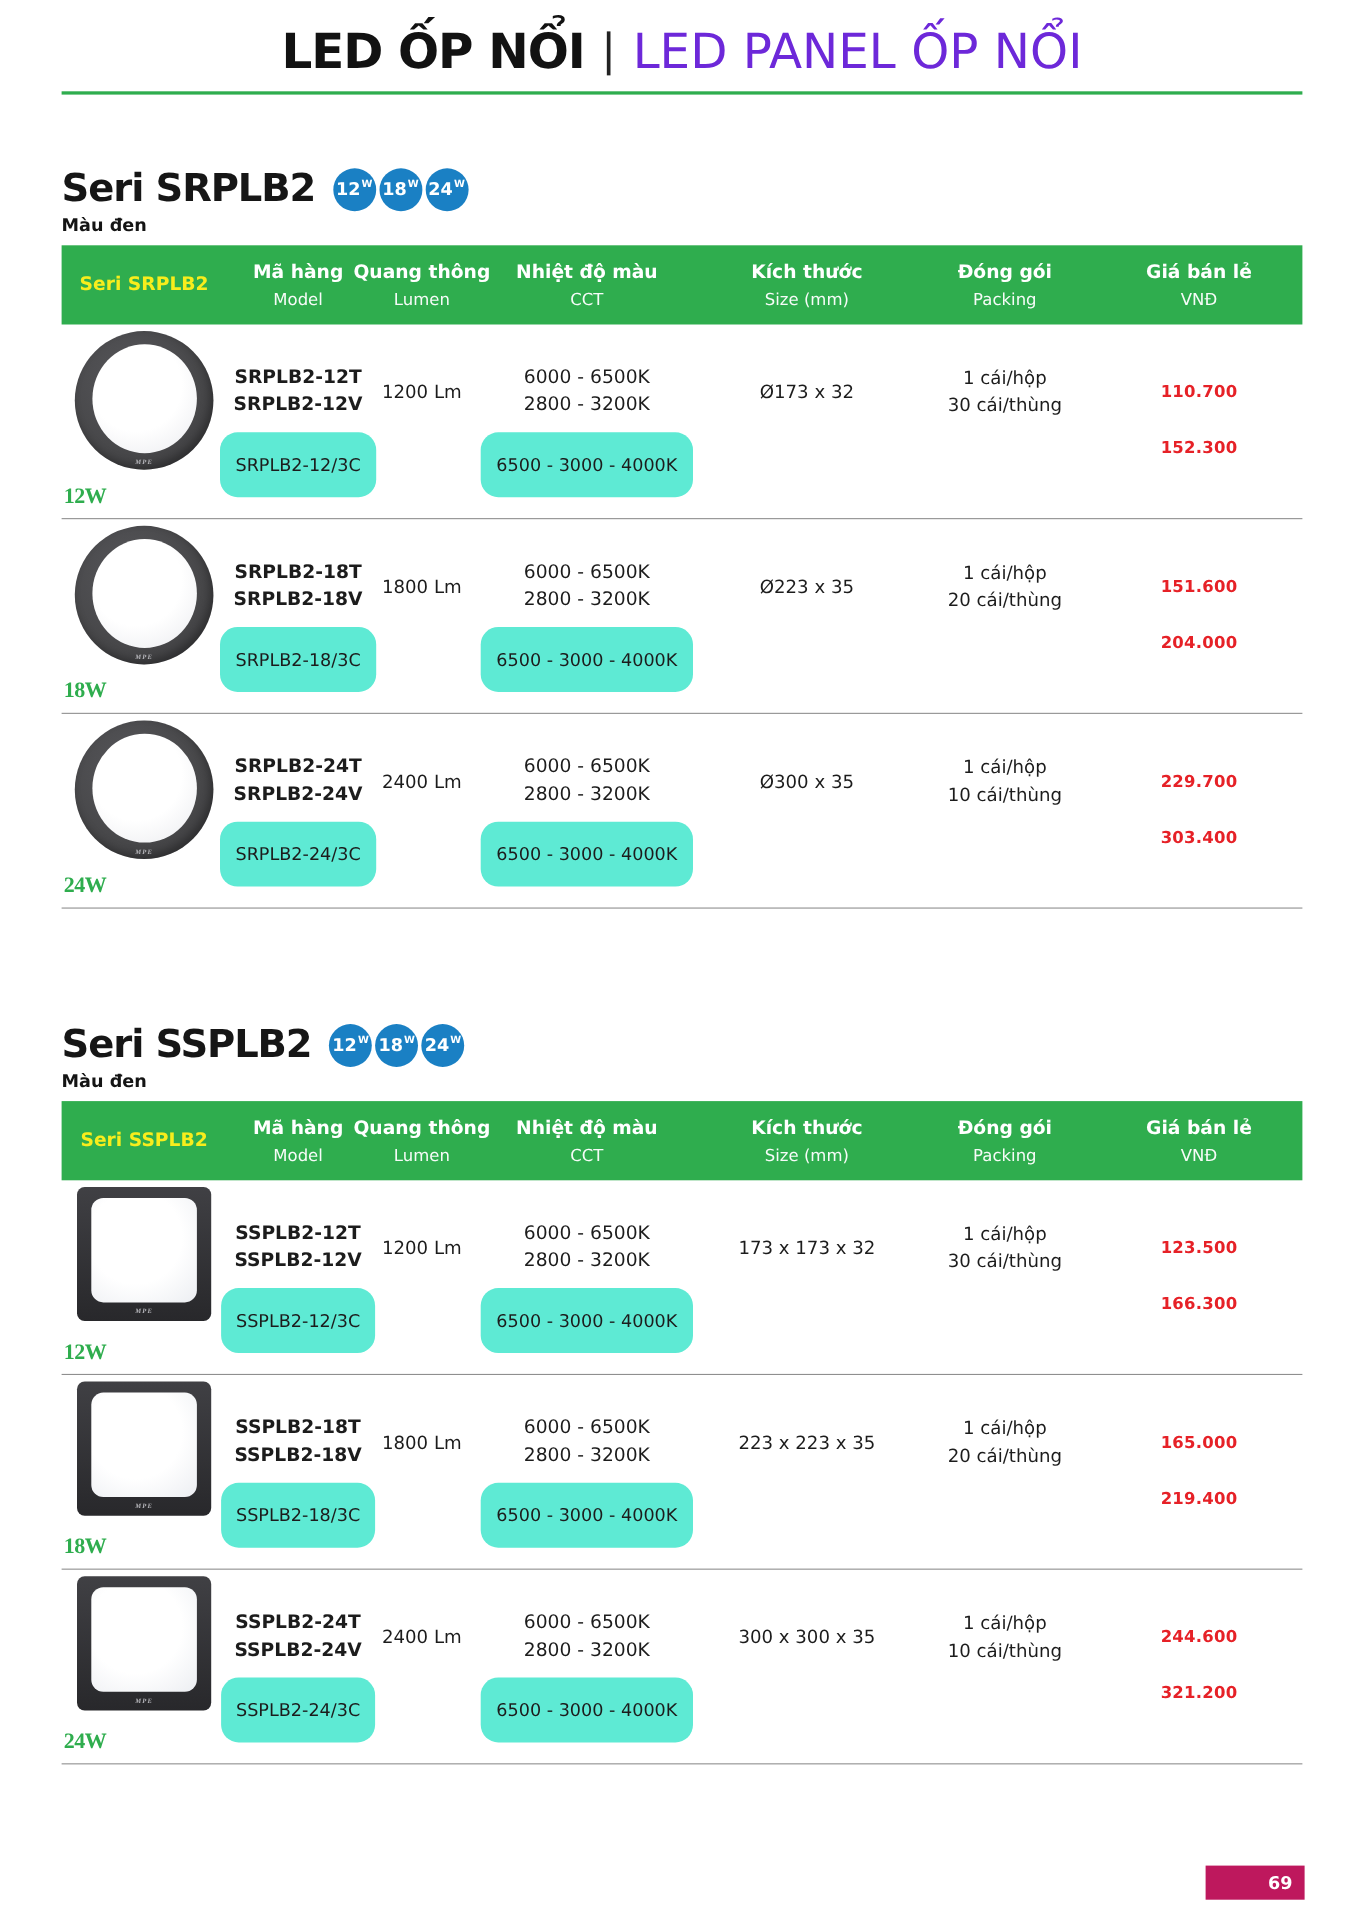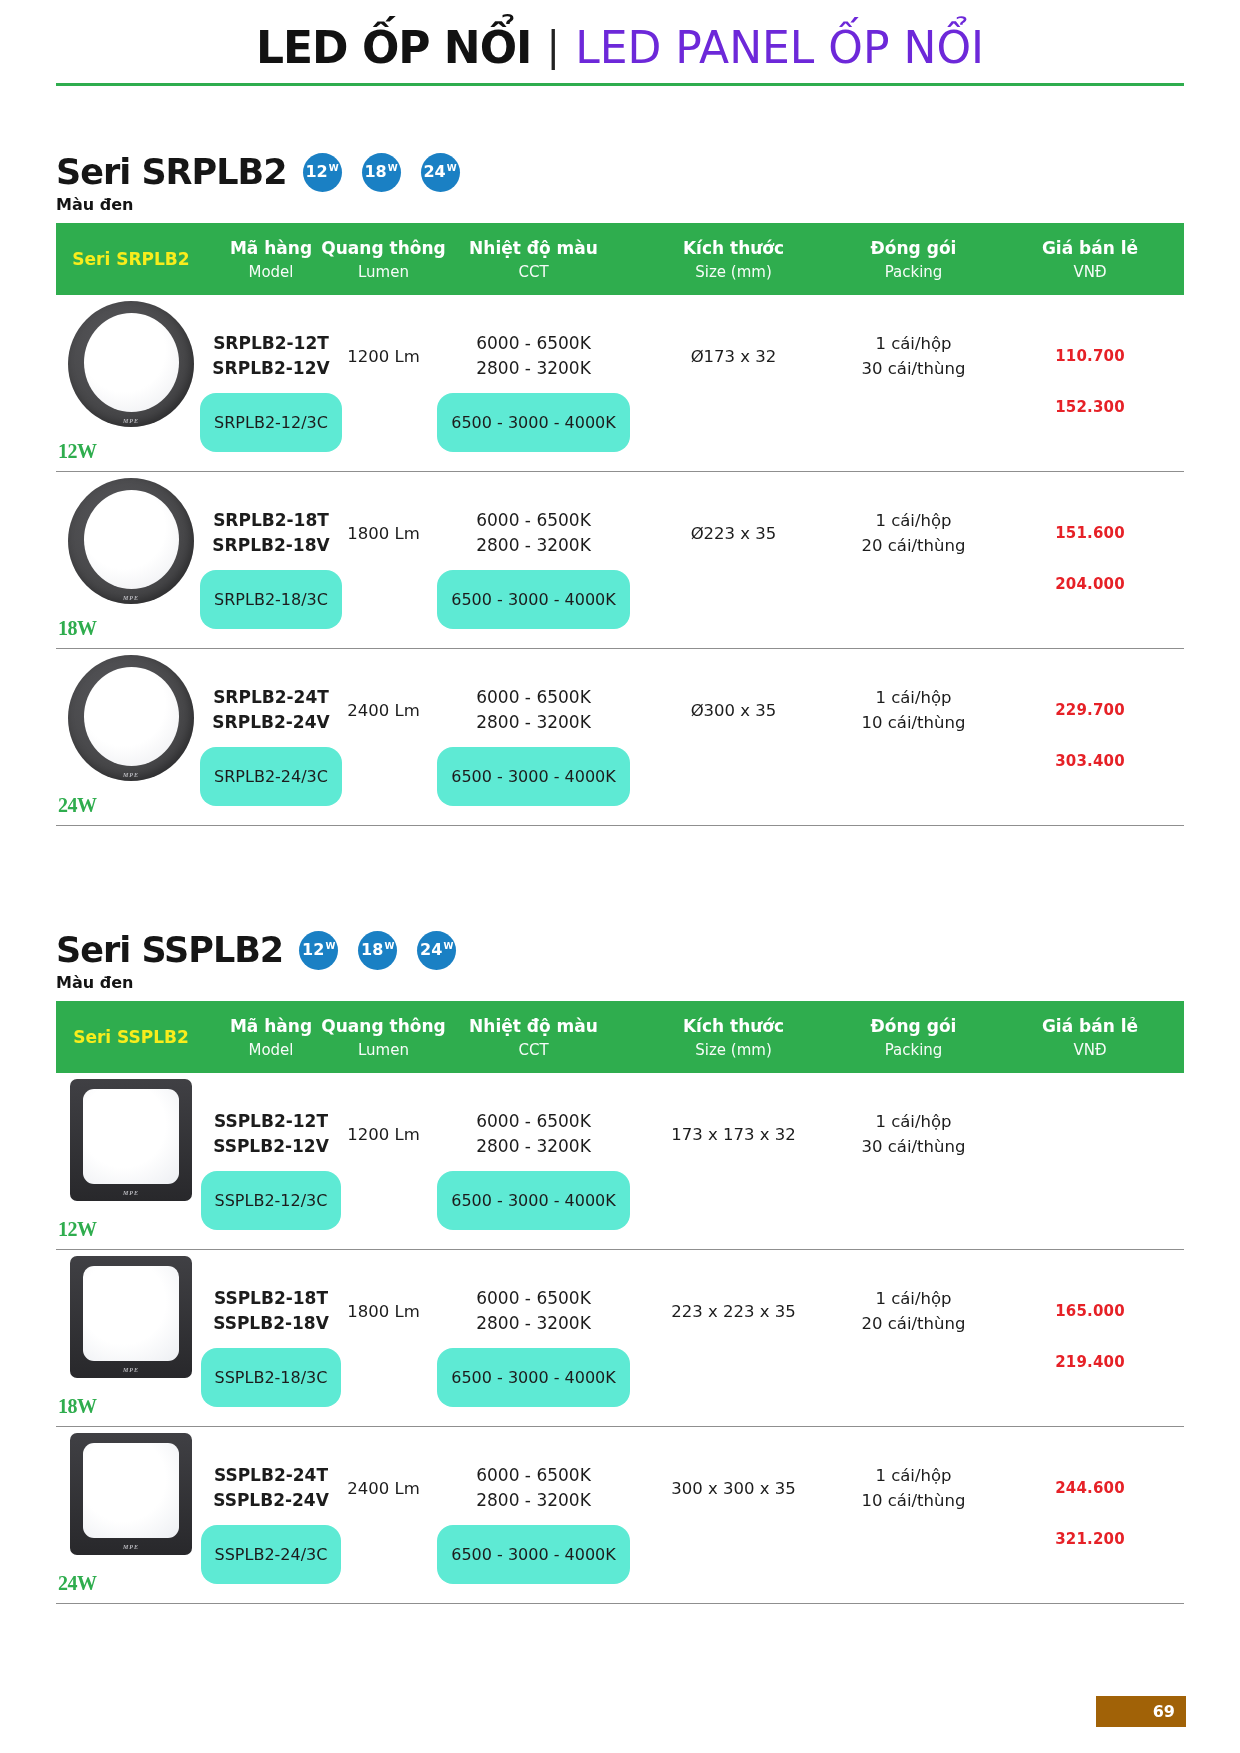--- a/index.html
+++ b/index.html
@@ -13,21 +13,21 @@
   .page-title{ text-align:center; white-space:nowrap; padding-top:8px; }
   .page-title .black{font-size:44px;font-weight:900;color:#121212;letter-spacing:-1px;}
   .page-title .sep{font-size:40px;font-weight:400;color:#222;margin:0 10px;position:relative;top:-3px;}
   .page-title .green{font-size:44px;font-weight:500;color:#6d28d9;letter-spacing:0px;}
   .title-rule{height:3px;background:#2fad4e;margin-top:10px;}
   
   .series{margin-top:66px;}
   .series-2{margin-top:104px;}
   .series-head{display:flex;align-items:center;gap:16px;}
   .series-title{margin:0;font-size:35px;font-weight:800;letter-spacing:-1px;color:#161616;}
-  .badges{display:flex;gap:20px;align-items:flex-start;}
+  .badges{display:flex;gap:3px;align-items:flex-start;}
   .badge{
     width:39px;height:39px;border-radius:50%;background:#1a80c4;color:#fff;
     display:flex;align-items:center;justify-content:center;
     font-weight:800;font-size:16px;line-height:1;
   }
   .badge sup{font-size:9px;font-weight:800;margin-left:1px;position:relative;top:-4px;}
   .color-note{font-size:16px;font-weight:700;margin-top:3px;color:#141414;}
   
   .grid7{display:grid;grid-template-columns:150px 130px 95px 205px 195px 165px 188px;}
   .thead{
@@ -65,21 +65,21 @@
   .lamp-square{width:122px;height:122px;border-radius:7px;
     background:linear-gradient(#404044,#28282b);}
   .lamp-square .inner{position:absolute;left:13px;top:10px;right:13px;bottom:17px;border-radius:11px;
     background:radial-gradient(circle at 42% 38%,#ffffff 52%,#eceef2 100%);}
   .lamp-brand{position:absolute;bottom:3px;left:50%;transform:translateX(-50%);
     font-size:6px;font-weight:700;font-style:italic;color:#b9b9be;letter-spacing:1px;}
   .lamp-square .lamp-brand{bottom:5px;}
   .watt{position:absolute;left:2px;bottom:8px;color:#2fad4e;font-weight:800;font-size:20px;letter-spacing:-.5px;}
   
   .page-badge{
-    position:absolute;right:54px;bottom:26px;width:90px;height:31px;background:#a16207;
+    position:absolute;right:54px;bottom:26px;width:90px;height:31px;background:#be185d;
     color:#fff;font-weight:700;font-size:16px;display:flex;align-items:center;
     justify-content:flex-end;padding-right:11px;box-sizing:border-box;
   }
 </style>
 </head>
 <body>
 
 <div class="content">
 
   <div class="page-title">
@@ -353,20 +353,24 @@
           <div class="mid">
             <div class="single">173 x 173 x 32</div>
           </div>
         </div>
       <div class="cell">
           <div class="mid">
             <div>1 cái/hộp</div>
             <div>30 cái/thùng</div>
           </div>
         </div>
+      <div class="cell">
+        <div class="price p1">123.500</div>
+        <div class="price p2">166.300</div>
+      </div>
     </div>
 
     <div class="trow grid7">
       <div class="cell c-img">
         <div class="lamp lamp-square">
             <div class="inner"></div>
             <span class="lamp-brand">MPE</span>
           </div>
         <div class="watt">18W</div>
       </div>

